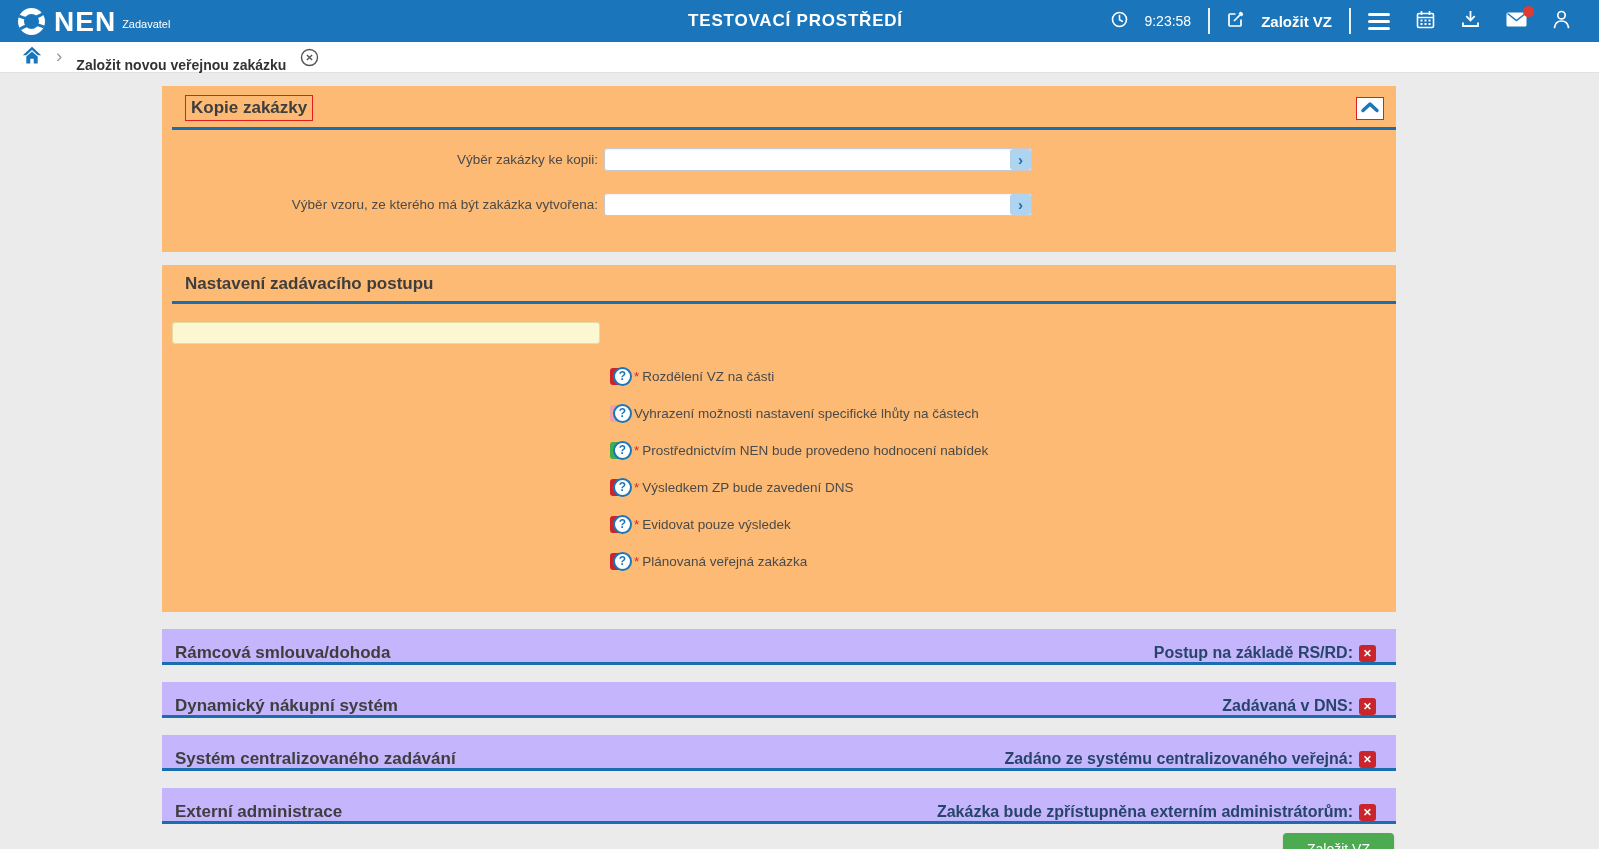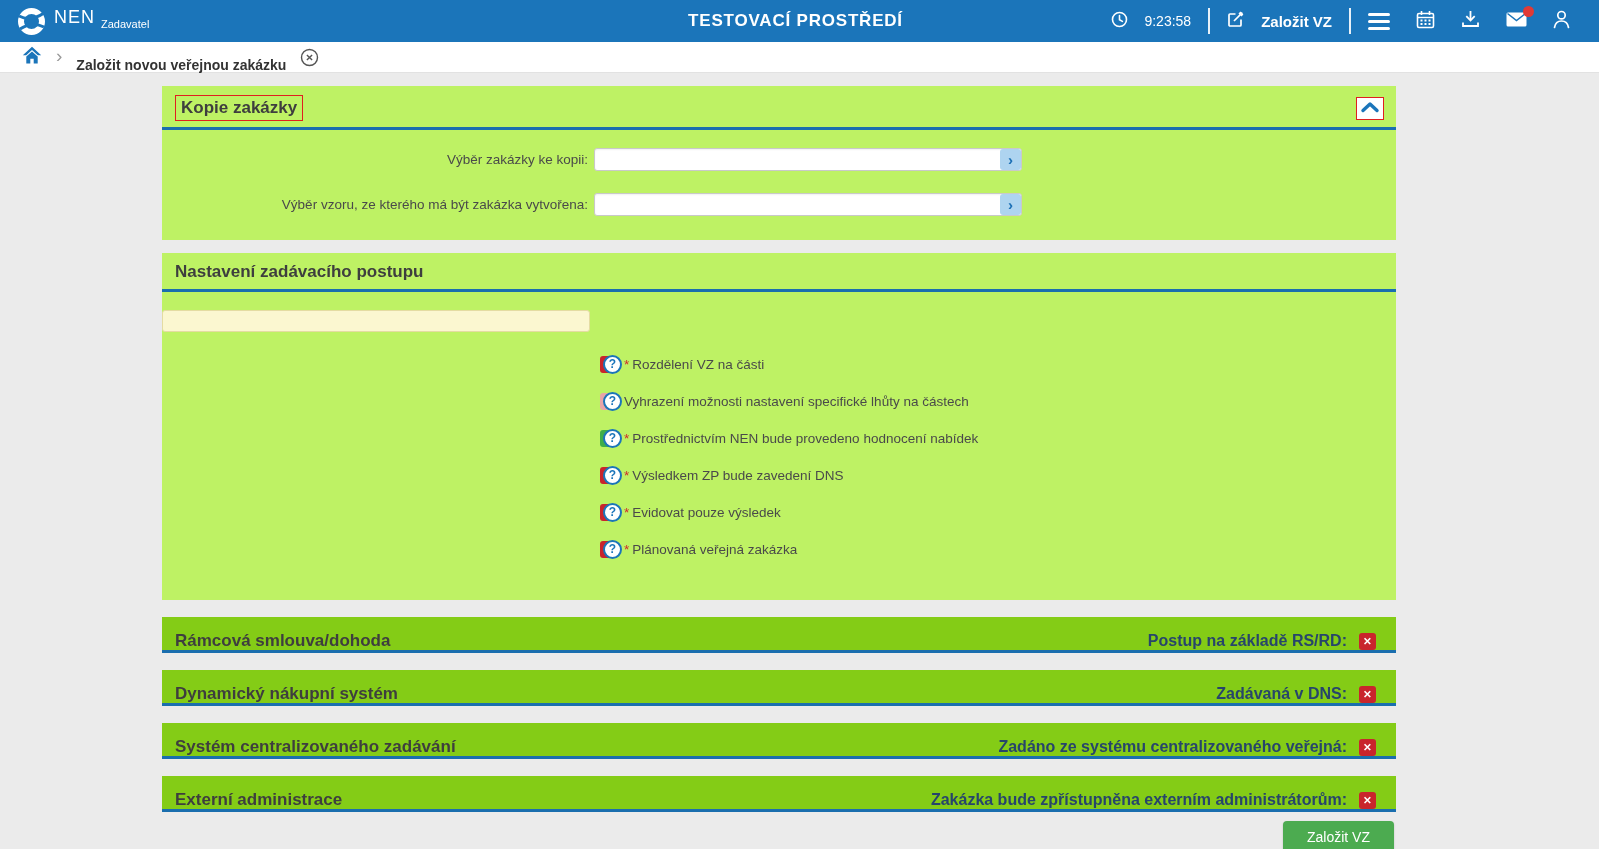--- a/index.html
+++ b/index.html
@@ -6,21 +6,21 @@
   html,body { width:1599px; height:849px; overflow:hidden; }
   body { font-family:"Liberation Sans", sans-serif; background:#ebebeb; color:#444; }
 
   
   .app-header {
     position:relative; height:42px; background:#1b75ba; color:#fff;
     display:flex; align-items:center; padding:0 16px;
   }
   .logo-group { display:flex; align-items:flex-start; gap:7px; }
   .logo-mark { margin-top:5px; }
-  .logo-text { font-size:18px; font-weight:normal; letter-spacing:1px; line-height:1; margin-top:7px; }
+  .logo-text { font-size:28px; font-weight:bold; letter-spacing:1px; line-height:1; margin-top:7px; }
   .logo-sub { font-size:11px; margin-top:17px; margin-left:-1px; }
   .env-title {
     position:absolute; left:0; right:8px; text-align:center;
     font-size:17px; font-weight:bold; letter-spacing:.8px; pointer-events:none;
   }
   .header-right { margin-left:auto; display:flex; align-items:center; gap:0; z-index:2; }
   .hr-item { display:flex; align-items:center; gap:16px; padding:0 13px; cursor:pointer; }
   .hr-time { font-size:14px; }
   .hr-vz-label { font-size:15px; font-weight:bold; }
   .v-divider { width:2px; height:26px; background:rgba(255,255,255,.9); margin:0 4px; }
@@ -33,35 +33,35 @@
   .breadcrumb {
     height:31px; background:#fff; display:flex; align-items:center;
     padding:0 0 0 22px; gap:14px; border-bottom:1px solid #e2e2e2;
   }
   .crumb-sep { color:#9a9a9a; font-size:19px; line-height:1; margin-top:-3px; }
   .crumb-title { font-size:14px; font-weight:bold; color:#333;margin-top:16px; }
   .crumb-close { display:flex; align-items:center; cursor:pointer; }
 
   
   .content { width:1234px; margin-left:162px; }
-  .panel { background:#bef264; }
+  .panel { background:#fdba74;padding-left:10px; }
   .panel + .panel, .panel:first-child { margin-top:13px; }
   .panel-head {
     display:flex; align-items:center; justify-content:space-between;
     padding:9px 12px 6px 13px; border-bottom:3px solid #1a6eae;
   }
   .panel-title { font-size:17px; font-weight:bold; color:#3e3e3e; line-height:1.2; }
   .focus-red { border:1px solid #e01f1f; padding:2px 5px; }
   .collapse-btn { border:1px solid #e01f1f; background:#fff; width:28px; height:23px;
     display:flex; align-items:center; justify-content:center; cursor:pointer; }
 
   
   .panel-body { padding:18px 0 24px 0; }
   .form-row { display:flex; align-items:center; margin:0 0 22px 0; }
-  .form-row:last-child { margin-bottom:0; }
+  .form-row:last-child { margin-bottom:12px; }
   .form-label { flex:0 0 432px; text-align:right; padding-right:6px; font-size:13.5px; color:#4a4a4a; }
   .lookup-wrap { position:relative; width:428px; }
   .lookup-input {
     width:428px; height:23px; border:1px solid #c9c9c9; border-radius:3px;
     background:#fff; padding:0 26px 0 6px; font-size:13px; font-family:inherit;
     box-shadow:inset 0 1px 2px rgba(0,0,0,.06);
   }
   .lookup-btn {
     position:absolute; right:1px; top:1px; width:21px; height:21px; border:none;
     background:#aed4f0; border-radius:3px; color:#1b6fb5; font-size:15px; font-weight:bold;
@@ -84,24 +84,24 @@
   .cb-check { background:#3fae49; font-size:11.5px; }
   .cb-label { margin-left:7px; font-size:13.5px; color:#4a4a4a; }
   .help-icon {
     position:absolute; left:441px; top:1px; width:19px; height:19px; border-radius:50%;
     border:2px solid #1b75ba; color:#1b75ba; font-size:12px; font-weight:bold;
     display:flex; align-items:center; justify-content:center; background:#fff; cursor:pointer;
   }
 
   
   .collapsed-head {
-    margin-top:17px; height:36px; background:#84cc16; border-bottom:3px solid #1a6eae;
+    margin-top:17px; height:36px; background:#c4b5fd; border-bottom:3px solid #1a6eae;
     display:flex; align-items:center; justify-content:space-between; padding:16px 20px 0 13px;
   }
-  .collapsed-right { display:flex; align-items:center; gap:12px; white-space:nowrap; }
+  .collapsed-right { display:flex; align-items:center; gap:6px; white-space:nowrap; }
   .collapsed-right-label { font-size:16px; font-weight:bold; color:#27456b; }
 
   
   .footer-bar { display:flex; justify-content:flex-end; padding:9px 2px 0 0; }
   .submit-btn {
     background:#4cab50; color:#fff; border:none; border-radius:4px;
     font-size:14px; font-family:inherit; padding:8px 24px; cursor:pointer;
     box-shadow:0 1px 2px rgba(0,0,0,.2);
   }
 </style>

